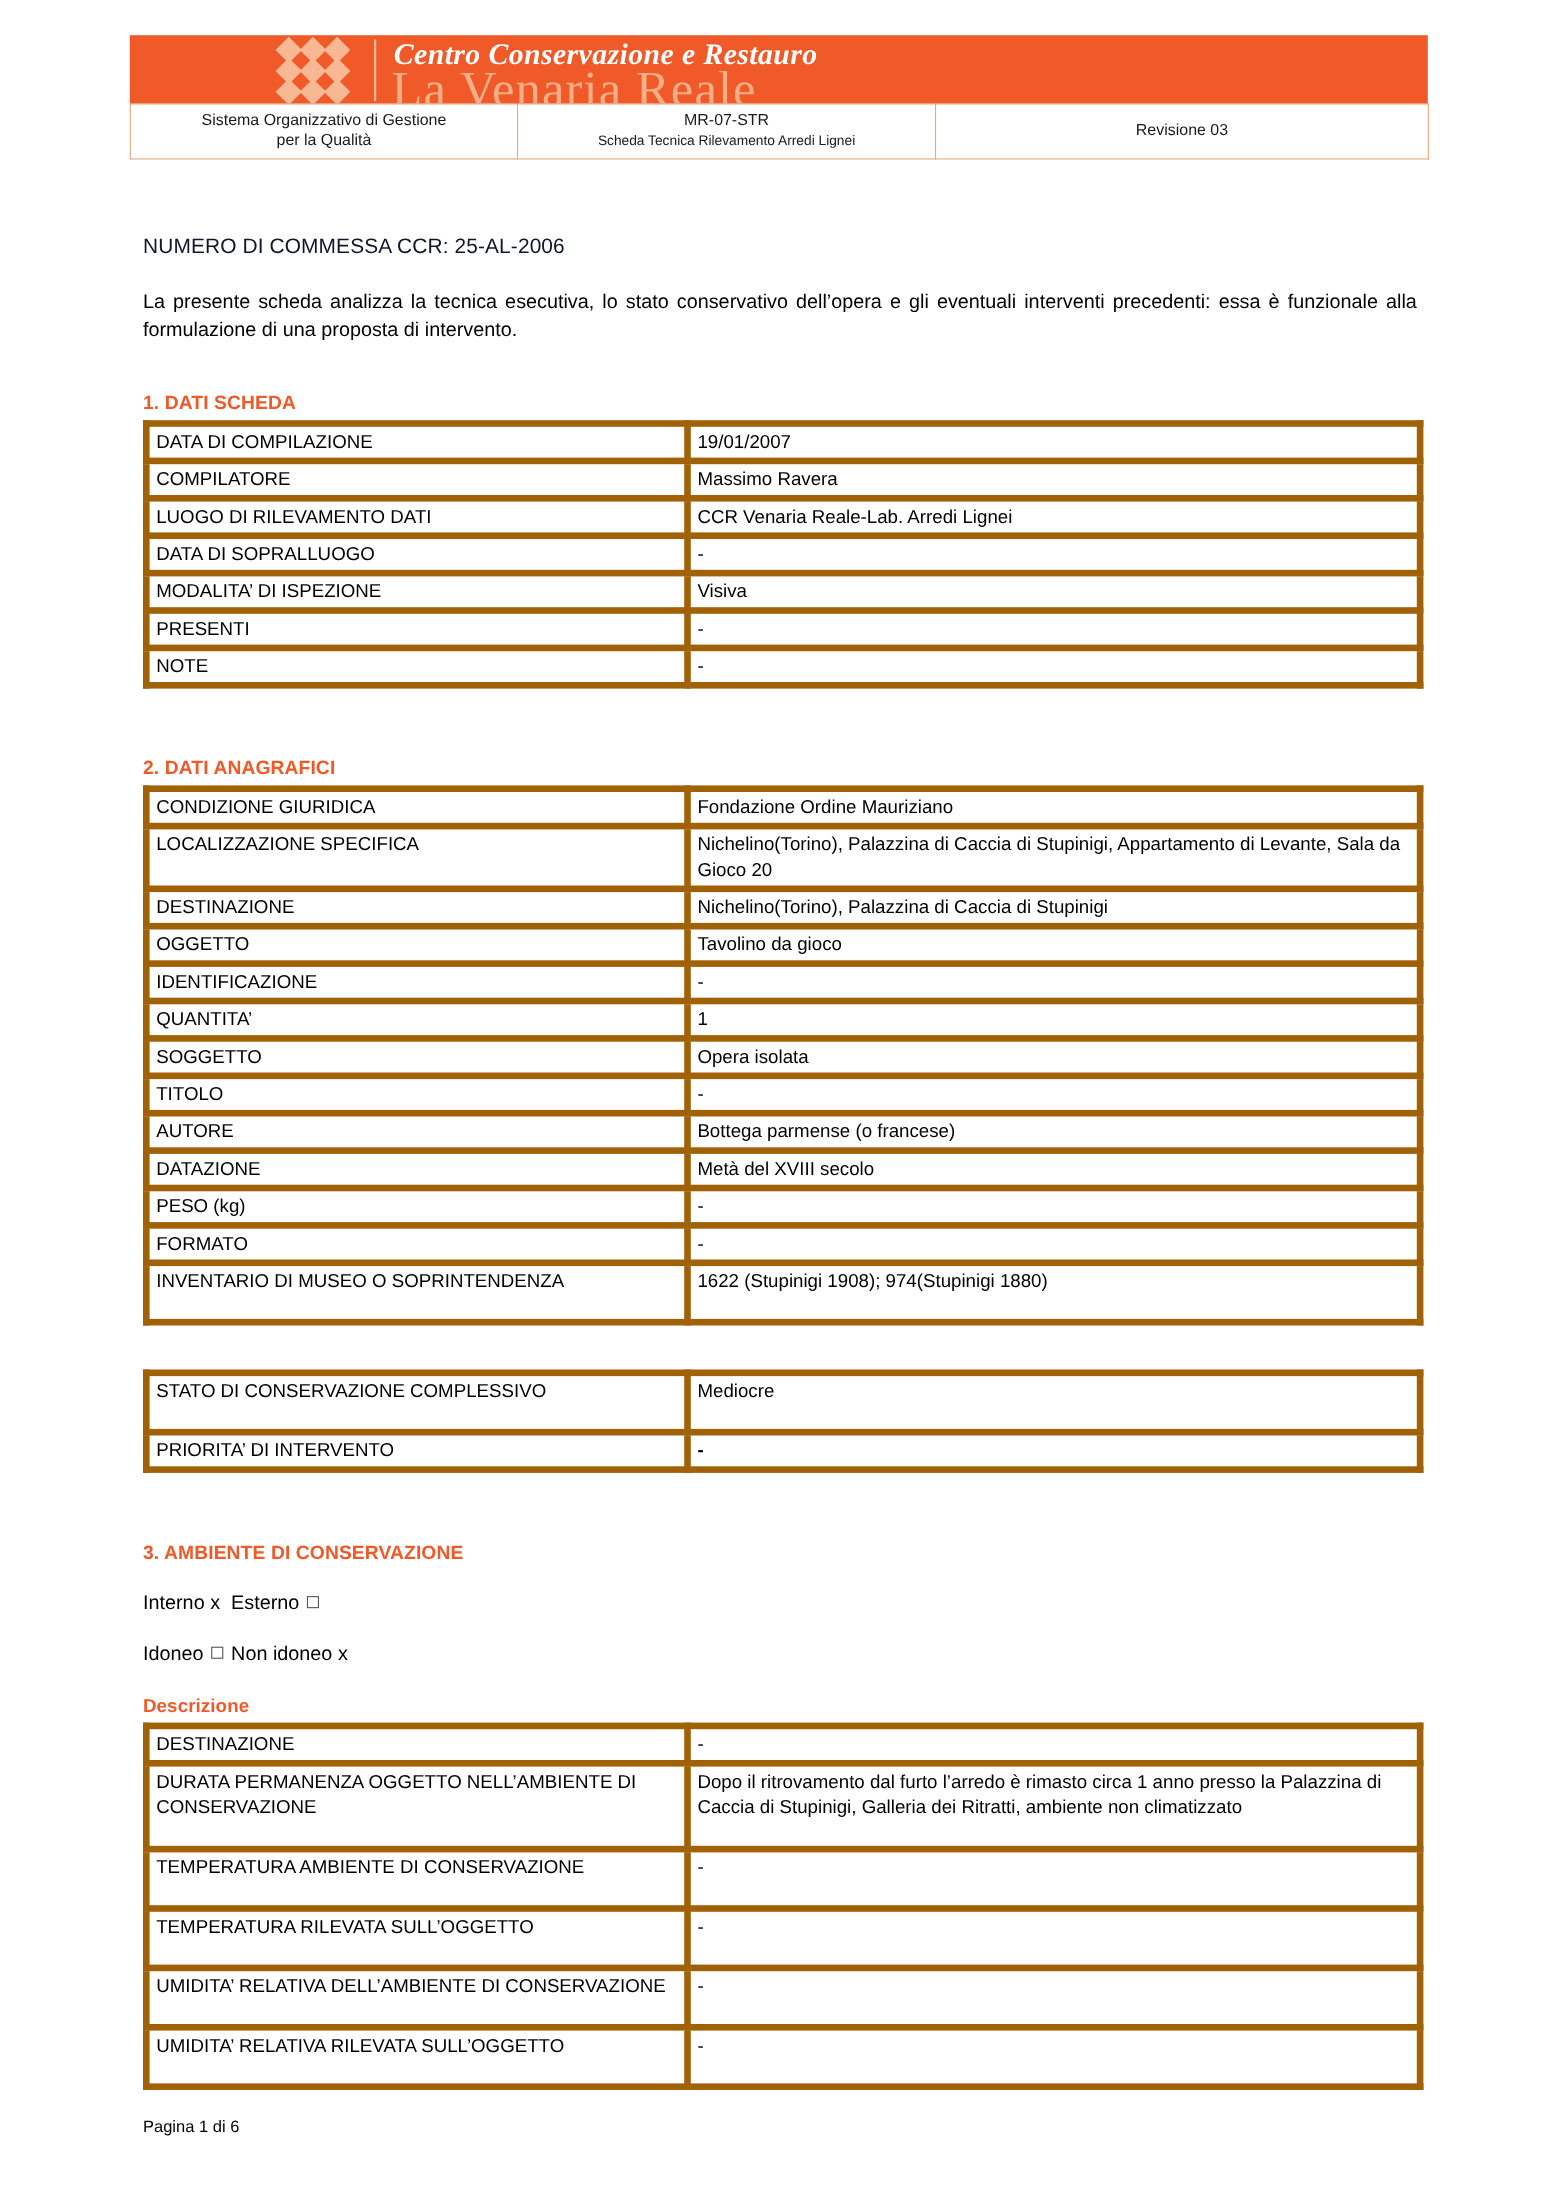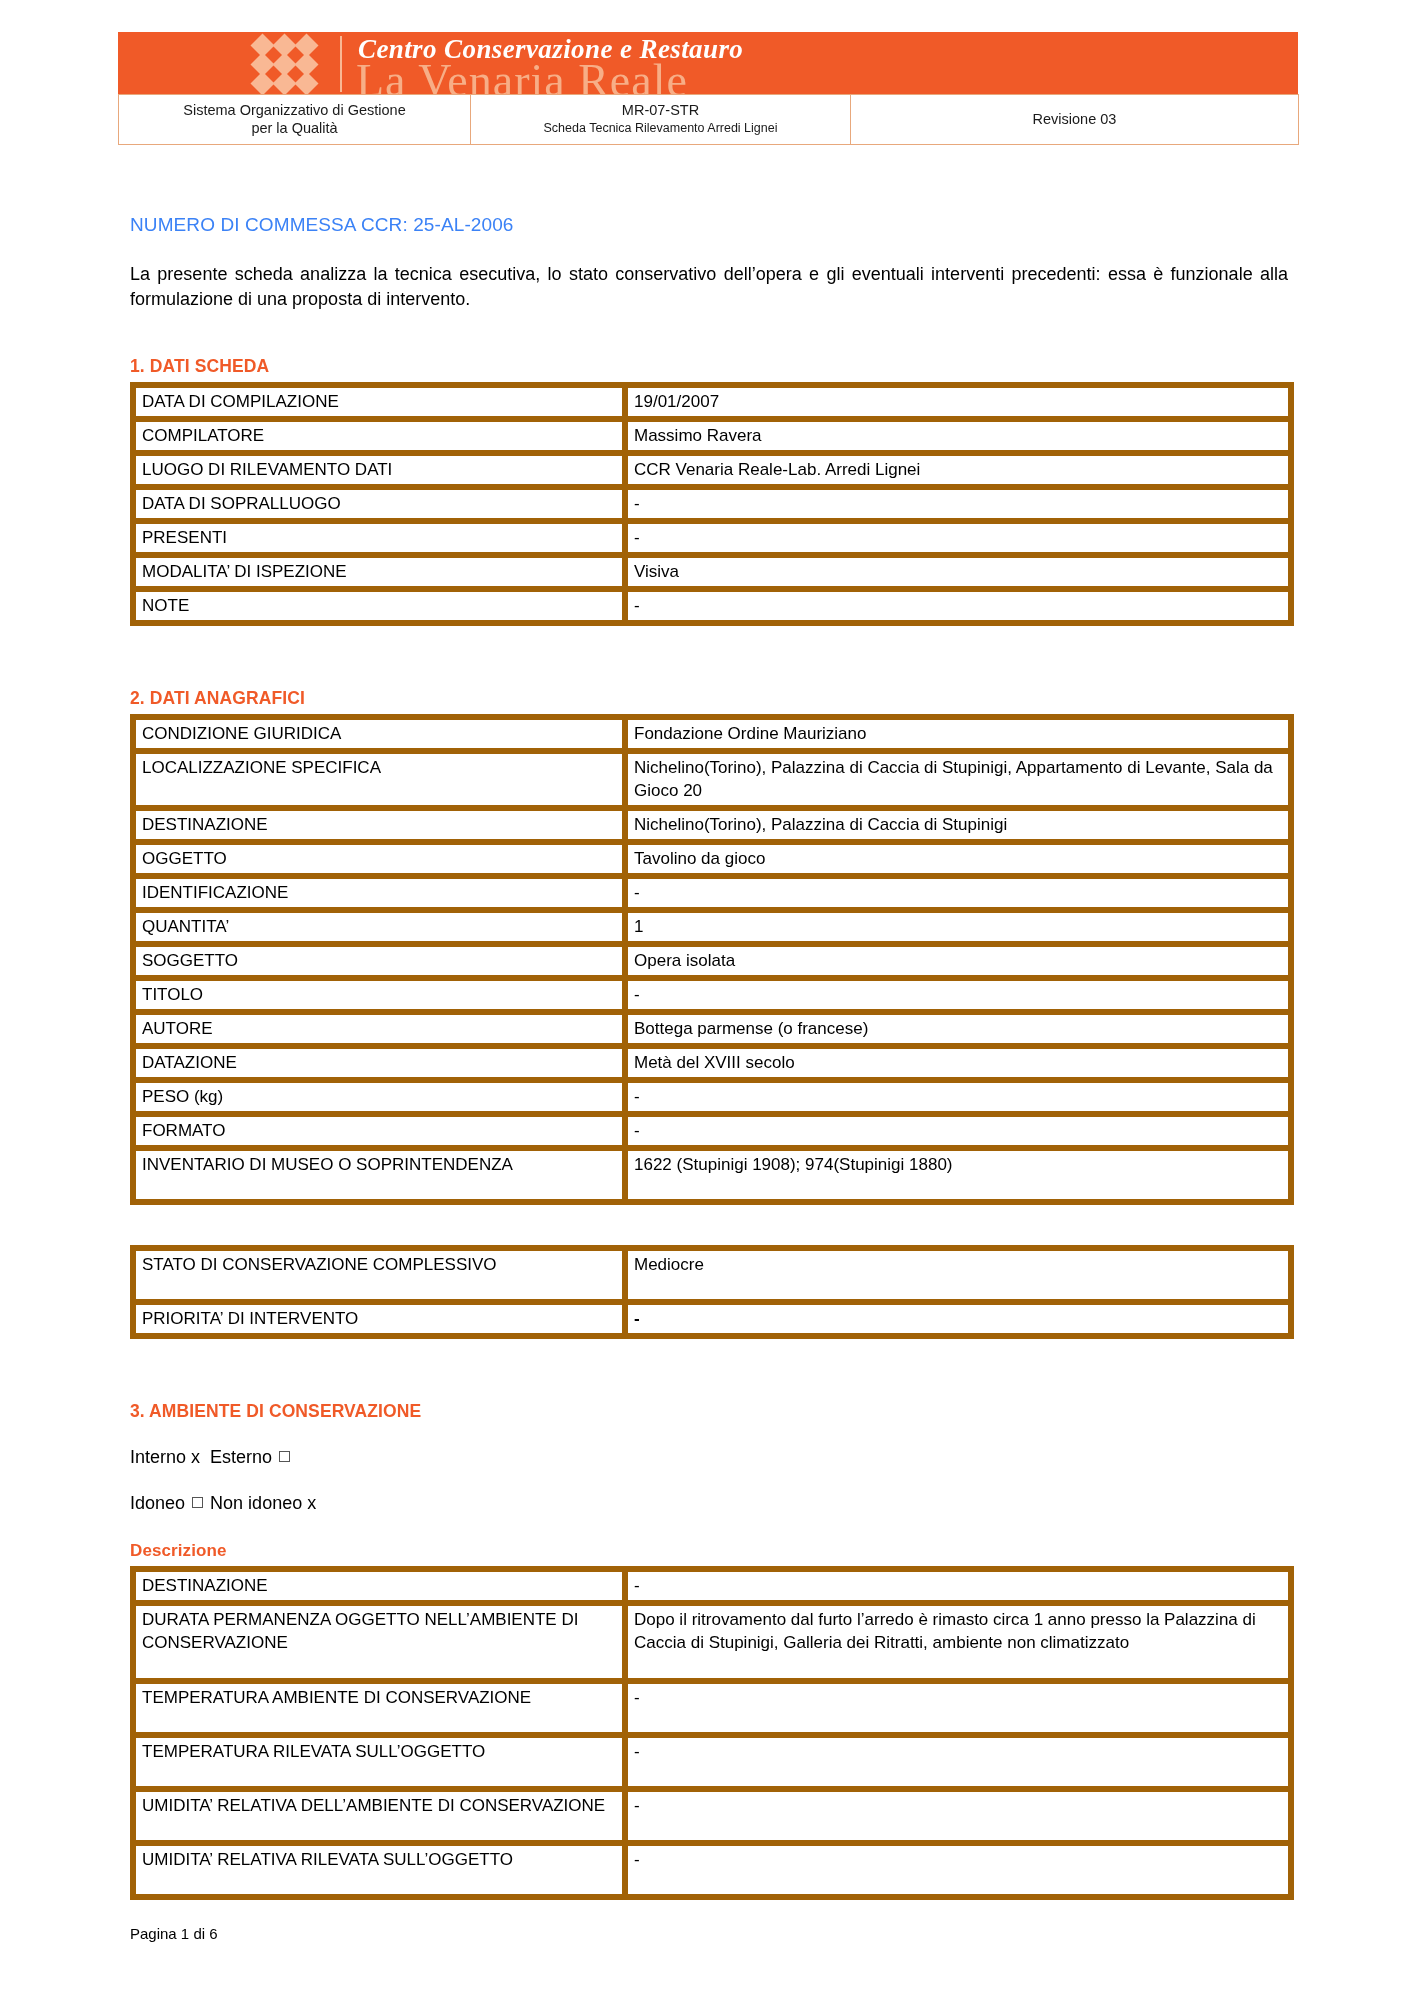--- a/index.html
+++ b/index.html
@@ -114,21 +114,21 @@
     position: absolute;
     left: 130px;
     top: 214px;
     width: 1158px;
   }
 
   .commessa {
     font-size: 19px;
     letter-spacing: 0.1px;
     margin: 0 0 26px 0;
-    color: #3b82f6;
+    color: #0f172a;
   }
 
   .intro {
     font-size: 18px;
     line-height: 25px;
     text-align: justify;
     margin: 0 0 44px 0;
     color: #000;
   }
 
@@ -251,26 +251,26 @@
       </tr>
       <tr>
         <td class="k">LUOGO DI RILEVAMENTO DATI</td>
         <td class="v">CCR Venaria Reale-Lab. Arredi Lignei</td>
       </tr>
       <tr>
         <td class="k">DATA DI SOPRALLUOGO</td>
         <td class="v">-</td>
       </tr>
       <tr>
-        <td class="k">PRESENTI</td>
-        <td class="v">-</td>
-      </tr>
-      <tr>
         <td class="k">MODALITA’ DI ISPEZIONE</td>
         <td class="v">Visiva</td>
+      </tr>
+      <tr>
+        <td class="k">PRESENTI</td>
+        <td class="v">-</td>
       </tr>
       <tr>
         <td class="k">NOTE</td>
         <td class="v">-</td>
       </tr>
     </tbody>
       </table>
 
     <div class="gap-lg"></div>
 

